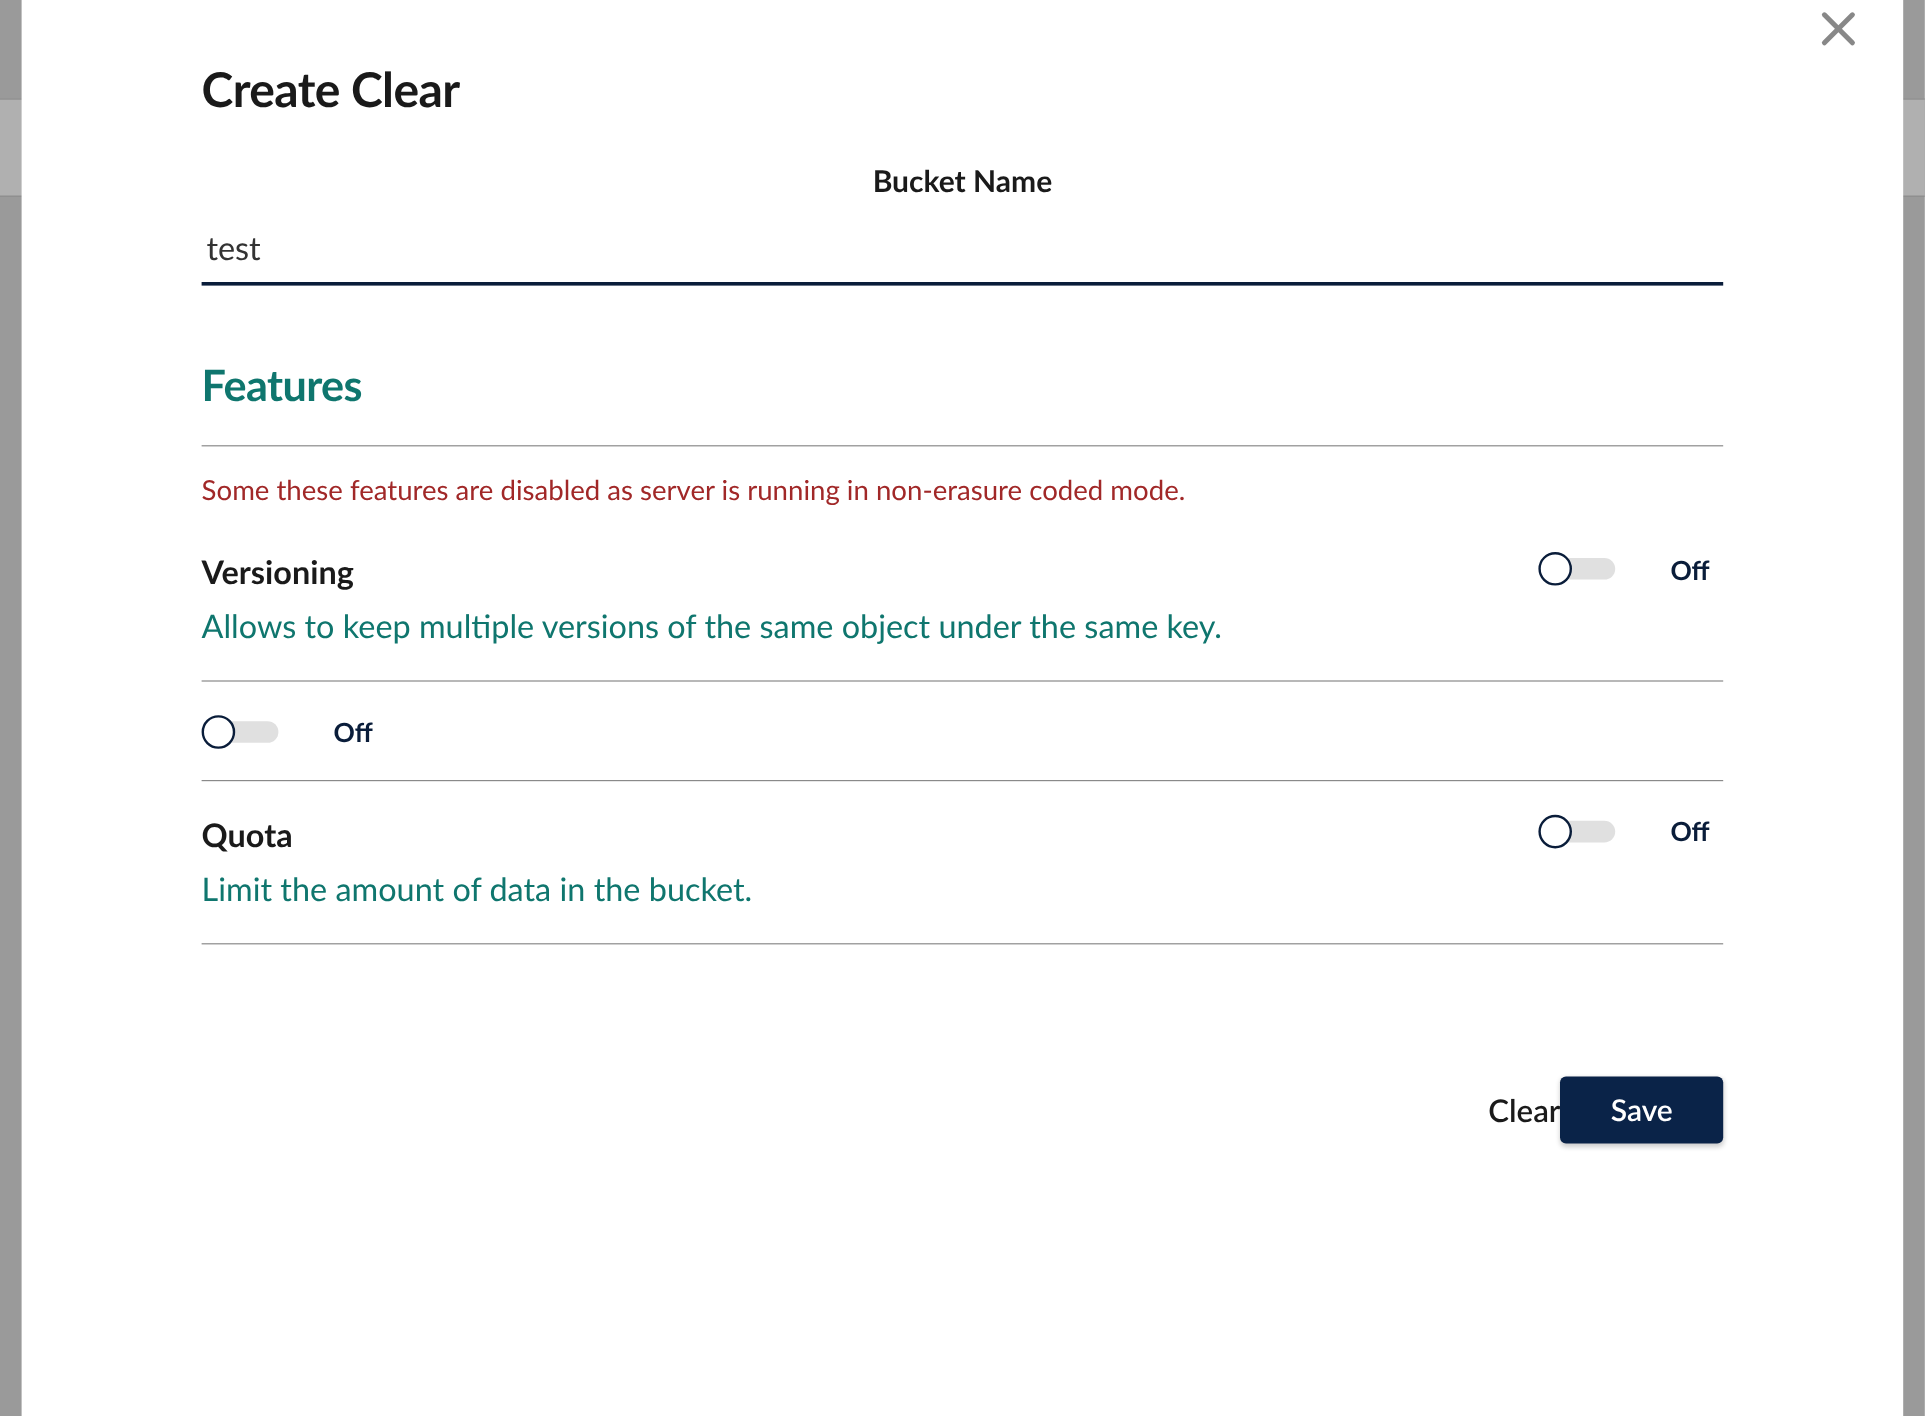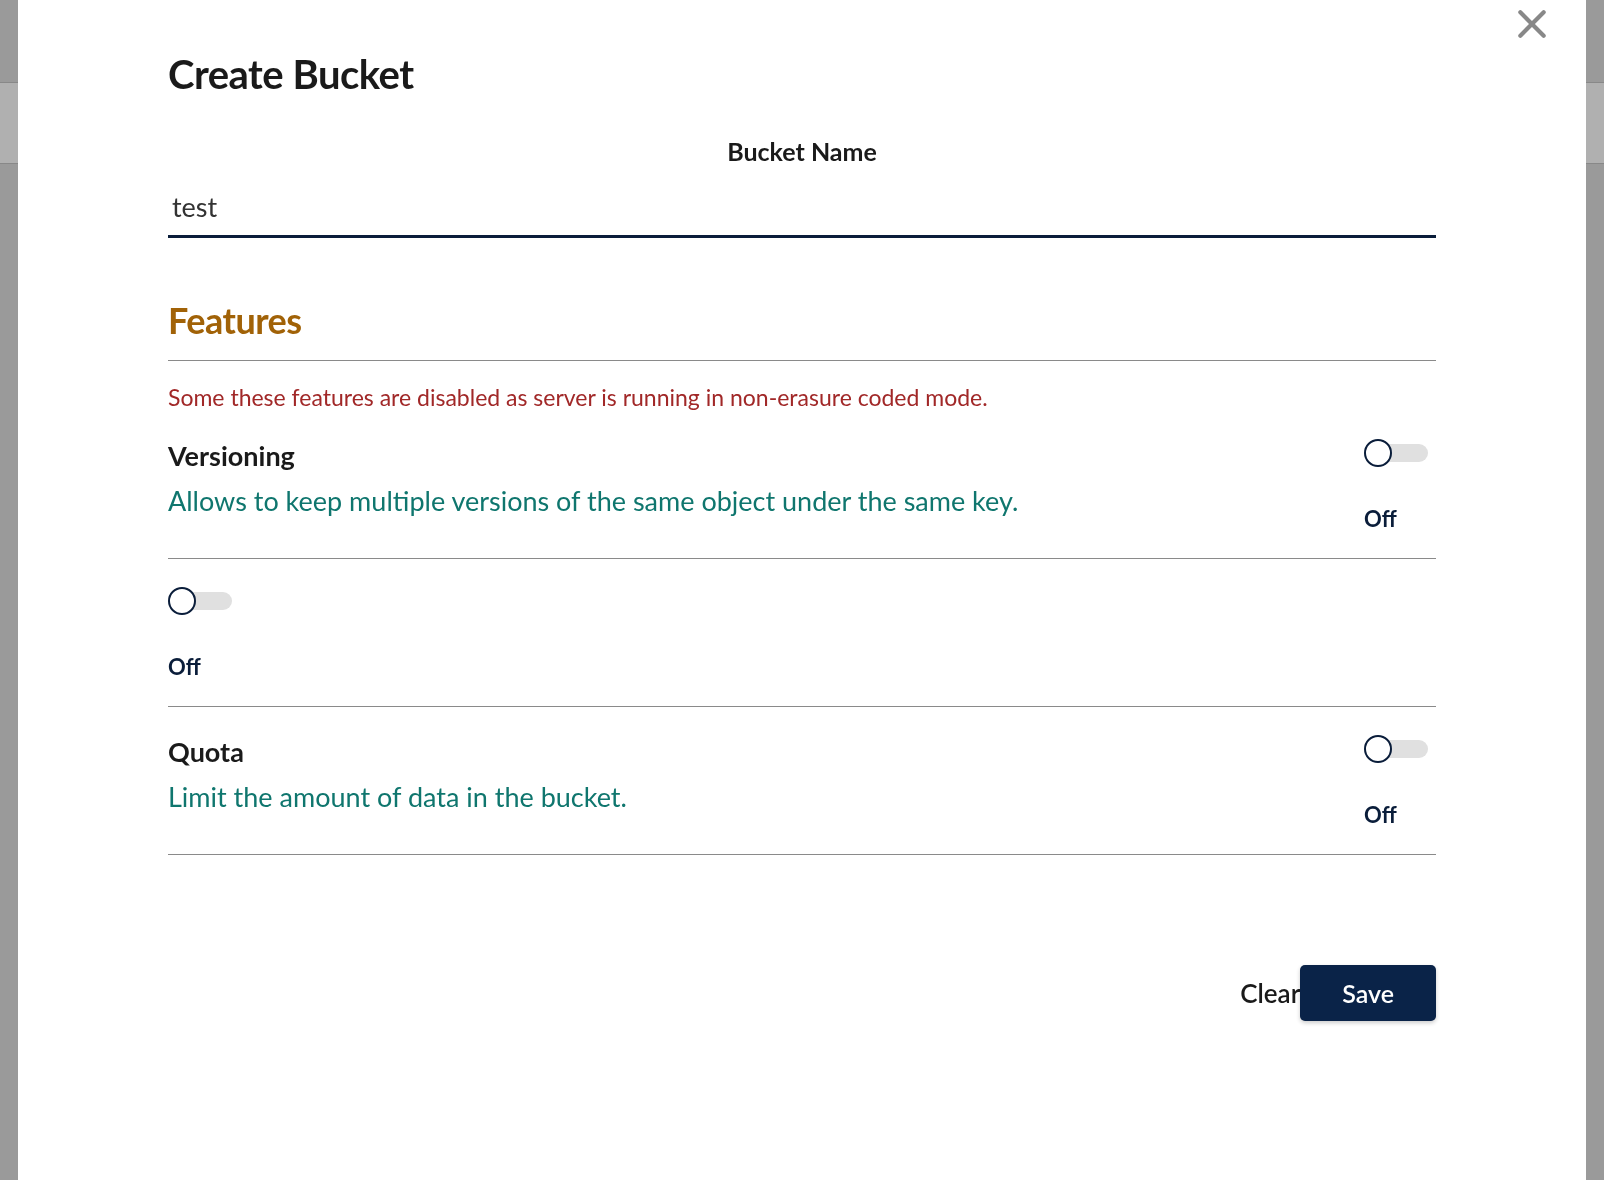--- a/index.html
+++ b/index.html
@@ -83,35 +83,36 @@
       border: none;
       border-bottom: 3px solid #0a1d3a;
       padding: 6px 4px 12px 4px;
       outline: none;
       font-family: inherit;
     }
     
     .section-title {
       font-size: 36px;
       font-weight: 700;
-      color: #a16207;
+      color: #0f766e;
       margin-top: 60px;
-      margin-bottom: 18px;
+      margin-bottom: 29px;
       letter-spacing: -0.5px;
     }
     
     .section-divider {
       border: none;
       border-top: 1px solid #8a8a8a;
       margin-bottom: 22px;
     }
     
     .warning-text {
       font-size: 23px;
       color: #a12828;
+      margin-bottom: 10px;
     }
     
     .feature-row {
       display: flex;
       justify-content: space-between;
       align-items: flex-start;
       padding: 28px 0 26px 0;
       border-bottom: 1px solid #8a8a8a;
     }
     
@@ -128,23 +129,23 @@
     }
     
     .feature-desc {
       font-size: 27px;
       color: #0f766e;
       line-height: 1.4;
     }
     
     .toggle-wrap {
       display: flex;
+      align-items: center;
       gap: 38px;
       padding-top: 0px;
-      flex-direction: column;
     }
     
     .toggle {
       position: relative;
       width: 72px;
       height: 28px;
       cursor: pointer;
     }
     
     .toggle-track {
@@ -213,21 +214,21 @@
 <div class="modal">
 
   <div class="close-btn">
     <svg viewBox="0 0 24 24" fill="none" stroke="currentColor" stroke-width="2.5" stroke-linecap="round">
       <line x1="5" y1="5" x2="19" y2="19"></line>
       <line x1="19" y1="5" x2="5" y2="19"></line>
     </svg>
   </div>
 
   <div class="modal-inner">
-    <h1 class="title">Create Bucket</h1>
+    <h1 class="title">Create Clear</h1>
     
     <div class="field-label">Bucket Name</div>
     <input type="text" class="text-input" value="test" style="">
     
     <h2 class="section-title">Features</h2>
     <hr class="section-divider">
     
     <div class="warning-text">Some these features are disabled as server is running in non-erasure coded mode.</div>
     
     <div class="feature-row">

